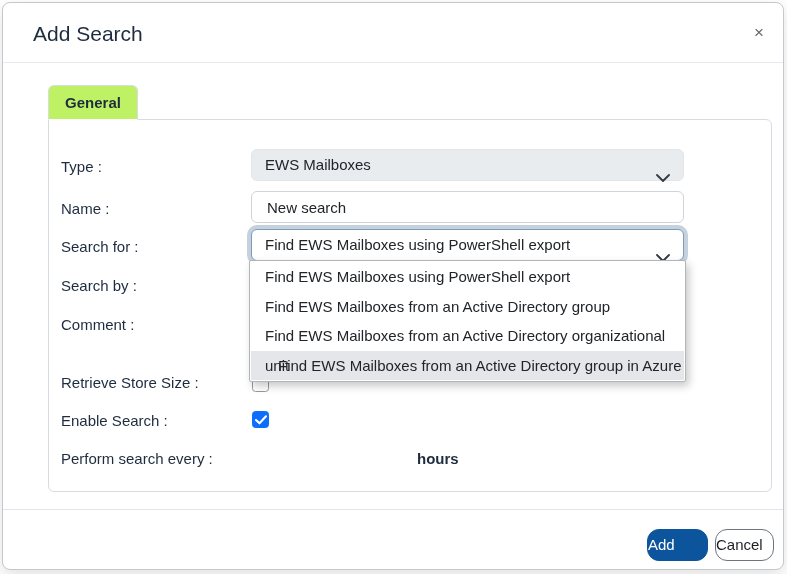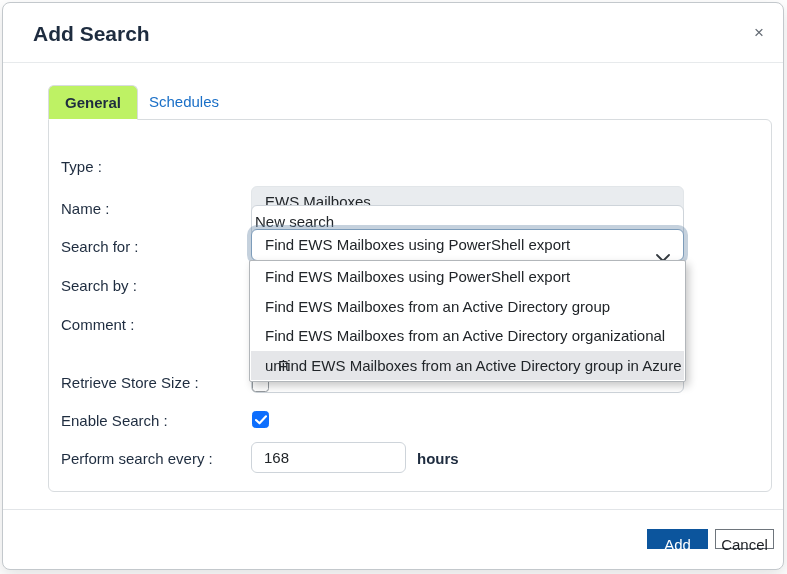--- a/index.html
+++ b/index.html
@@ -13,21 +13,21 @@
   .stage { position:absolute; left:0; top:0; width:787px; height:574px; }
 
   
   .dialog {
     position:absolute; left:2px; top:2px; width:782px; height:568px;
     background:#fff; border:1px solid #c3c8cc; border-radius:8px;
     box-shadow:0 6px 18px rgba(0,0,0,0.12);
   }
   .dlg-title {
     position:absolute; left:30px; top:19px;
-    font-size:21px; color:#1e2c3f; font-weight:700;
+    font-size:21px; color:#1e2c3f; font-weight:400;
   }
   .dlg-close {
     position:absolute; left:744px; top:18px; width:24px; height:24px;
     color:#646b74; font-size:17px; line-height:24px; text-align:center;
     cursor:pointer;
   }
   .hdr-divider {
     position:absolute; left:0; top:59px; width:100%;
     border-top:1px solid #e7eaec;
   }
@@ -66,31 +66,30 @@
     font-size:15px; font-weight:400; color:#1e2c3f;
   }
   .fld {
     position:absolute; left:248px; width:433px; height:32px;
     border-radius:6px; font-size:15px; color:#212529;
   }
   .select-box {
     line-height:30px; padding-left:13px; cursor:pointer;
     background:#fff; border:1px solid #ced4da;
   }
-  .select-gray { background:#e9ecef; border:1px solid #e2e6e9;margin-top:37px; }
+  .select-gray { background:#e9ecef; border:1px solid #e2e6e9; }
   .select-focus {
     border:1px solid #7d9cba;
     box-shadow:0 0 0 4px rgba(110,140,170,0.40);
   }
   .chev { position:absolute; right:13px; top:12px; }
   .txt-input {
-    padding-left:3px; background:#fff; border:1px solid #ced4da;
+    padding-left:15px; background:#fff; border:1px solid #ced4da;
     font-family:"Liberation Sans", sans-serif; font-size:15px; color:#212529;
     outline:none;
-    margin-top:14px;
   }
   .hidden-under { z-index:1; }
   .num-input {
     position:absolute; left:248px; top:439px; width:155px; height:31px;
     border:1px solid #ced4da; border-radius:6px; padding-left:12px;
     font-family:"Liberation Sans", sans-serif; font-size:15px; color:#212529;
     outline:none;
   }
   .unit {
     position:absolute; left:414px; top:446px; height:20px; line-height:20px;
@@ -115,23 +114,23 @@
   }
   .dd-item {
     height:29.5px; line-height:29.5px; padding-left:14px;
     font-size:15px; color:#212529; cursor:pointer;
     margin:0 1px;
   }
   .dd-item-highlight { background:#e5e6e9;padding-left:27px; }
 
   
   .btn {
-    position:absolute; top:526px; height:20px;
-    border-radius:0; font-family:"Liberation Sans", sans-serif;
-    font-size:15px; text-align:center; line-height:29px; cursor:pointer;
+    position:absolute; top:526px; height:32px;
+    border-radius:12px; font-family:"Liberation Sans", sans-serif;
+    font-size:15px; line-height:29px; cursor:pointer;
   }
   .btn-add {
     left:644px; width:61px;
     background:#0c559d; border:1px solid #0c559d; color:#fff;
   }
   .btn-cancel {
     left:712px; width:59px;
     background:#fff; border:1px solid #6e757c; color:#1c1f23;
   }
 </style>
@@ -139,21 +138,20 @@
 <body>
 
 <div class="stage">
   <div class="dialog">
 
     <div class="dlg-title">Add Search</div>
     <div class="dlg-close">×</div>
     <div class="hdr-divider"></div>
 
     <div class="tab tab-active">General</div>
-    <div class="tab tab-inactive">Schedules</div>
 
     <div class="panel"></div>
 
     <div class="lbl" style="top:154px">Type :</div>
     <div class="lbl" style="top:196px">Name :</div>
     <div class="lbl" style="top:234px">Search for :</div>
     <div class="lbl" style="top:273px">Search by :</div>
     <div class="lbl" style="top:312px">Comment :</div>
     <div class="lbl" style="top:370px">Retrieve Store Size :</div>
     <div class="lbl" style="top:446px">Perform search every :</div>
@@ -192,21 +190,20 @@
     <div class="checkbox cb-unchecked"></div>
 
     <div class="checkbox cb-checked">
       <span>
         <svg width="12" height="10" viewBox="0 0 12 10">
             <path d="M1 5 L4.5 8.3 L11 1.3" stroke="#fff" stroke-width="2.1" fill="none" stroke-linecap="round" stroke-linejoin="round"></path>
           </svg>
       </span>
     </div>
 
-    <input class="num-input" value="168" style="">
     <div class="unit">hours</div>
 
     <div class="dd-list">
       <div class="dd-item">Find EWS Mailboxes using PowerShell export</div>
       <div class="dd-item">Find EWS Mailboxes from an Active Directory group</div>
       <div class="dd-item">Find EWS Mailboxes from an Active Directory organizational unit</div>
       <div class="dd-item dd-item-highlight">Find EWS Mailboxes from an Active Directory group in Azure</div>
     </div>
 
     <div class="ftr-divider"></div>

